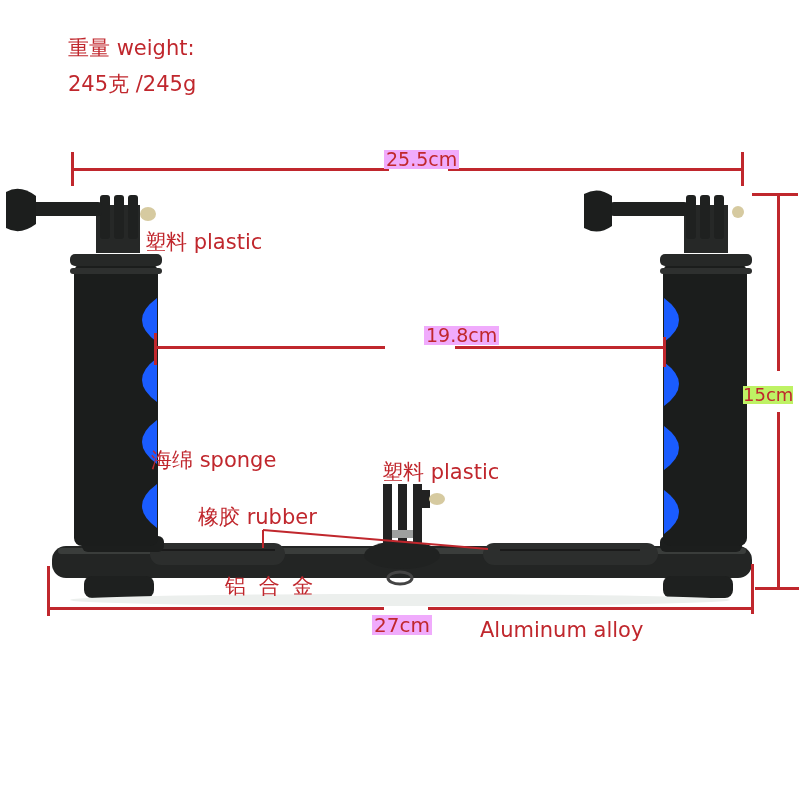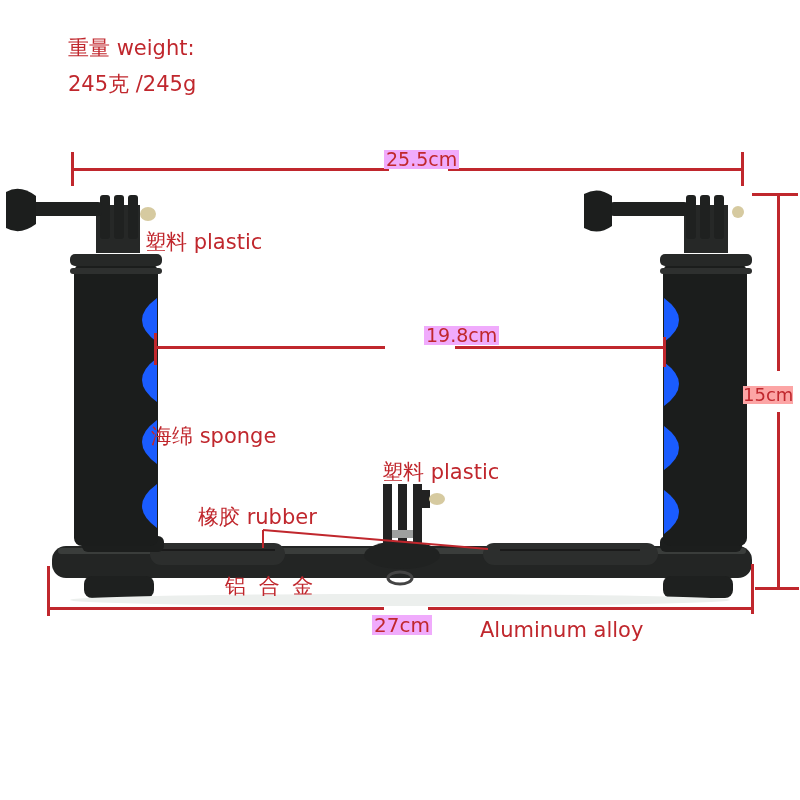--- a/index.html
+++ b/index.html
@@ -107,26 +107,26 @@
 <div class="vline" style="left:154px; top:333px; height:32px;"></div>
 <div class="vline" style="left:663px; top:337px; height:30px;"></div>
 <div class="hline" style="left:155px; top:346px; width:230px;"></div>
 <div class="hline" style="left:455px; top:346px; width:210px;"></div>
 <div class="label dim-text" style="left:376px; top:326px;margin-left:48px;">19.8cm</div>
 
 <div class="hline" style="left:752px; top:193px; width:46px;"></div>
 <div class="hline" style="left:755px; top:587px; width:44px;"></div>
 <div class="vline" style="left:777px; top:193px; height:178px;"></div>
 <div class="vline" style="left:777px; top:412px; height:177px;"></div>
-<div class="label" style="left:743px; top:386px; font-size:18px; background:#fca5a5;">15cm</div>
+<div class="label" style="left:743px; top:386px; font-size:18px; background:#bef264;">15cm</div>
 
 <div class="vline" style="left:47px; top:566px; height:50px;"></div>
 <div class="vline" style="left:751px; top:564px; height:50px;"></div>
 <div class="hline" style="left:48px; top:607px; width:336px;"></div>
 <div class="hline" style="left:428px; top:607px; width:325px;"></div>
 <div class="label dim-text" style="left:372px; top:615px; font-size:20px;">27cm</div>
 
 <div class="label" style="left:145px; top:232px;">塑料 plastic</div>
-<div class="label" style="left:151px; top:426px;">海绵 sponge</div>
+<div class="label" style="left:151px; top:450px;">海绵 sponge</div>
 <div class="label" style="left:382px; top:462px;">塑料 plastic</div>
 <div class="label" style="left:198px; top:507px;">橡胶 rubber</div>
 <div class="label" style="left:225px; top:576px; letter-spacing:3px;">铝 合 金</div>
 <div class="label" style="left:480px; top:576px;margin-top:44px;">Aluminum alloy</div>
 
 </body></html>

